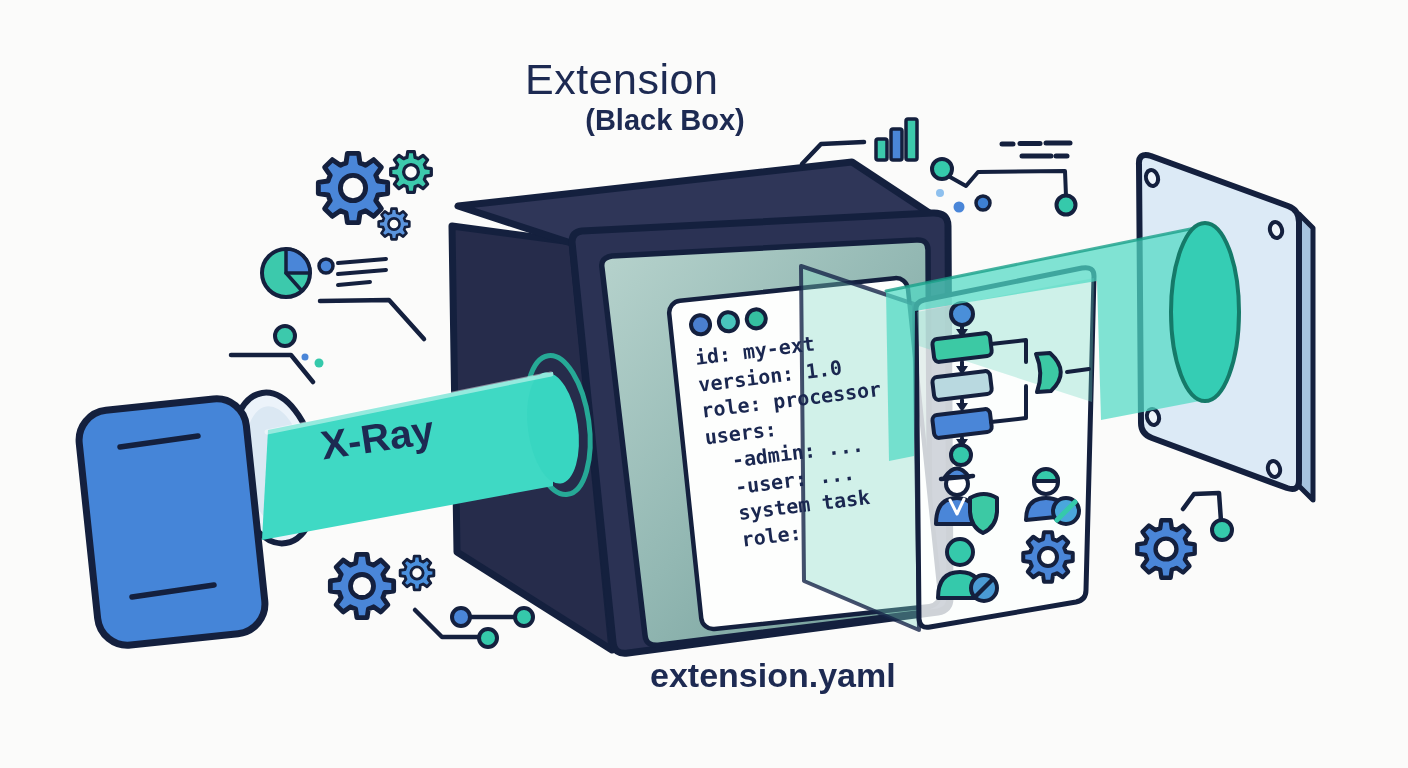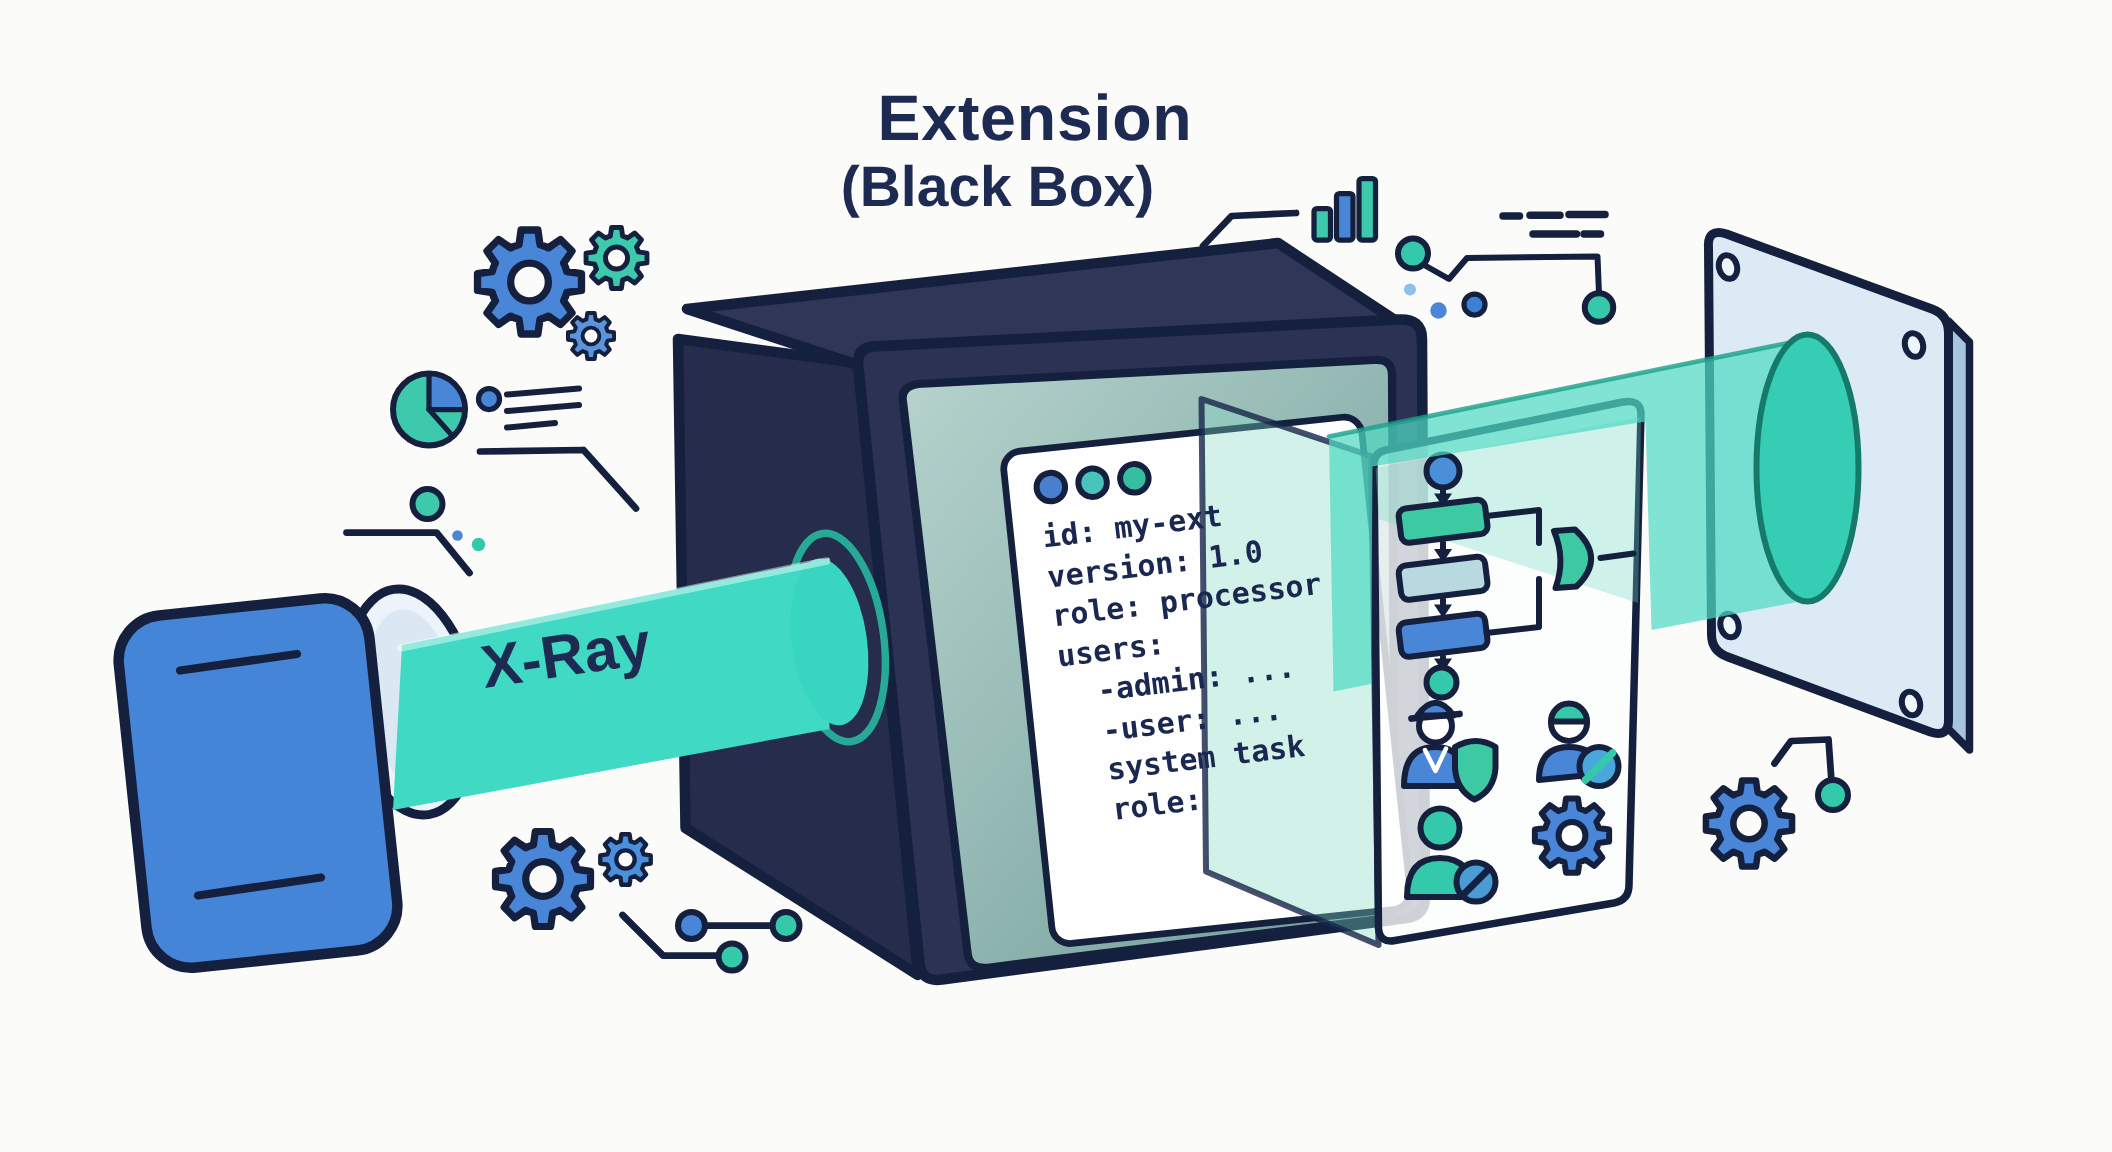--- a/index.html
+++ b/index.html
@@ -4,22 +4,22 @@
 <style>
   html,body{margin:0;padding:0;background:#e8e8e8;}
   .canvas{
     position:relative;width:1408px;height:768px;overflow:hidden;
     background:#fbfbfa;font-family:"Liberation Sans", sans-serif;
   }
   svg.scene{position:absolute;left:0;top:0;}
   svg .ln{stroke:#14203e;fill:none;}
   svg *{stroke-linejoin:round;stroke-linecap:round;}
   .txt{position:absolute;color:#1d2a52;white-space:nowrap;}
-  .title-main{left:525px;top:55px;width:270px;text-align:right;font-size:43px;font-weight:bold;letter-spacing:.5px;}
-  .title-sub{left:525px;top:104px;width:280px;text-align:center;font-size:38px;font-weight:bold;}
+  .title-main{left:525px;top:55px;width:270px;text-align:left;font-size:43px;font-weight:normal;letter-spacing:.5px;}
+  .title-sub{left:525px;top:104px;width:280px;text-align:center;font-size:29px;font-weight:bold;}
   .xray-label{left:318px;top:424px;font-size:40px;font-weight:bold;transform:rotate(-8.5deg);transform-origin:0 0;}
   .code-block{
     left:668px;top:302px;width:252px;transform:rotate(-7deg);transform-origin:0 0;
     padding:46px 0 0 20px;font-family:"DejaVu Sans Mono", monospace;
     font-size:20px;line-height:26.5px;font-weight:bold;color:#1a2750;
   }
   .code-line{white-space:pre;}
   .caption-yaml{left:650px;top:656px;font-size:34px;font-weight:bold;}
   .caption-logic{left:956px;top:650px;font-size:37px;font-weight:bold;font-family:"DejaVu Sans", sans-serif;}
 </style>
@@ -208,14 +208,15 @@
   <div class="code-line">id: my-ext</div>
   <div class="code-line">version: 1.0</div>
   <div class="code-line">role: processor</div>
   <div class="code-line">users:</div>
   <div class="code-line">  -admin: ...</div>
   <div class="code-line">  -user: ...</div>
   <div class="code-line">  system task</div>
   <div class="code-line">  role:</div>
 </div>
 
+<div class="txt caption-yaml">extension.yaml</div>
 
 </div>
 
 </body></html>

